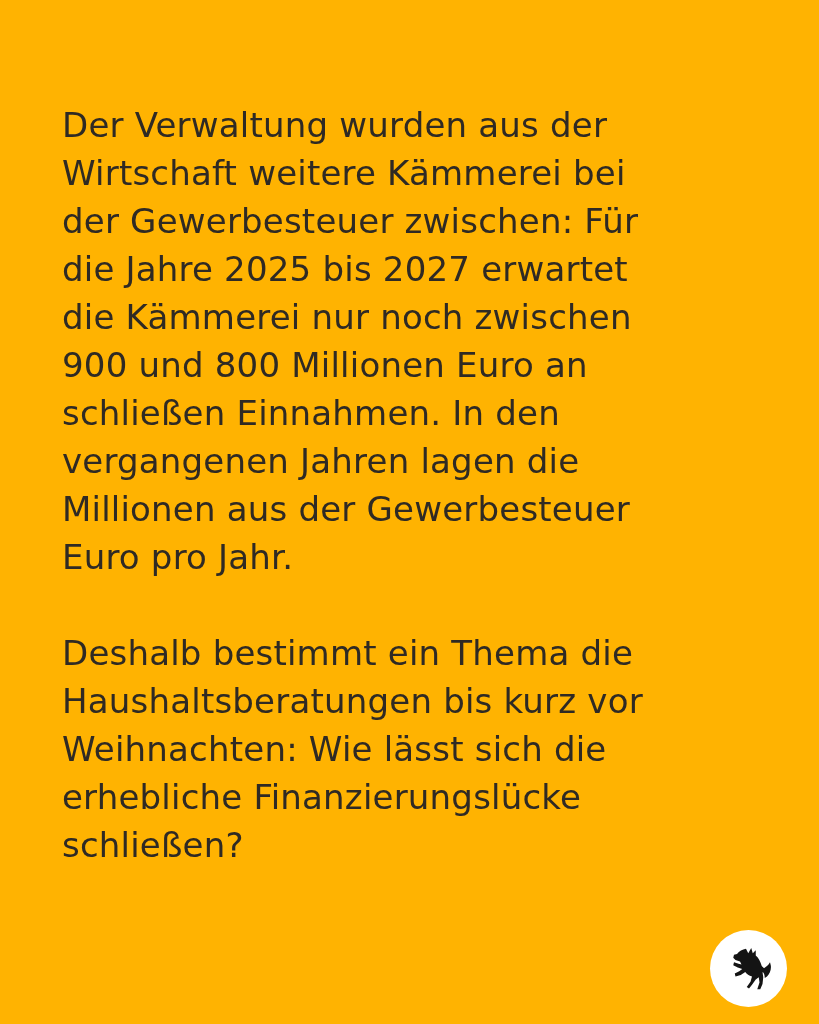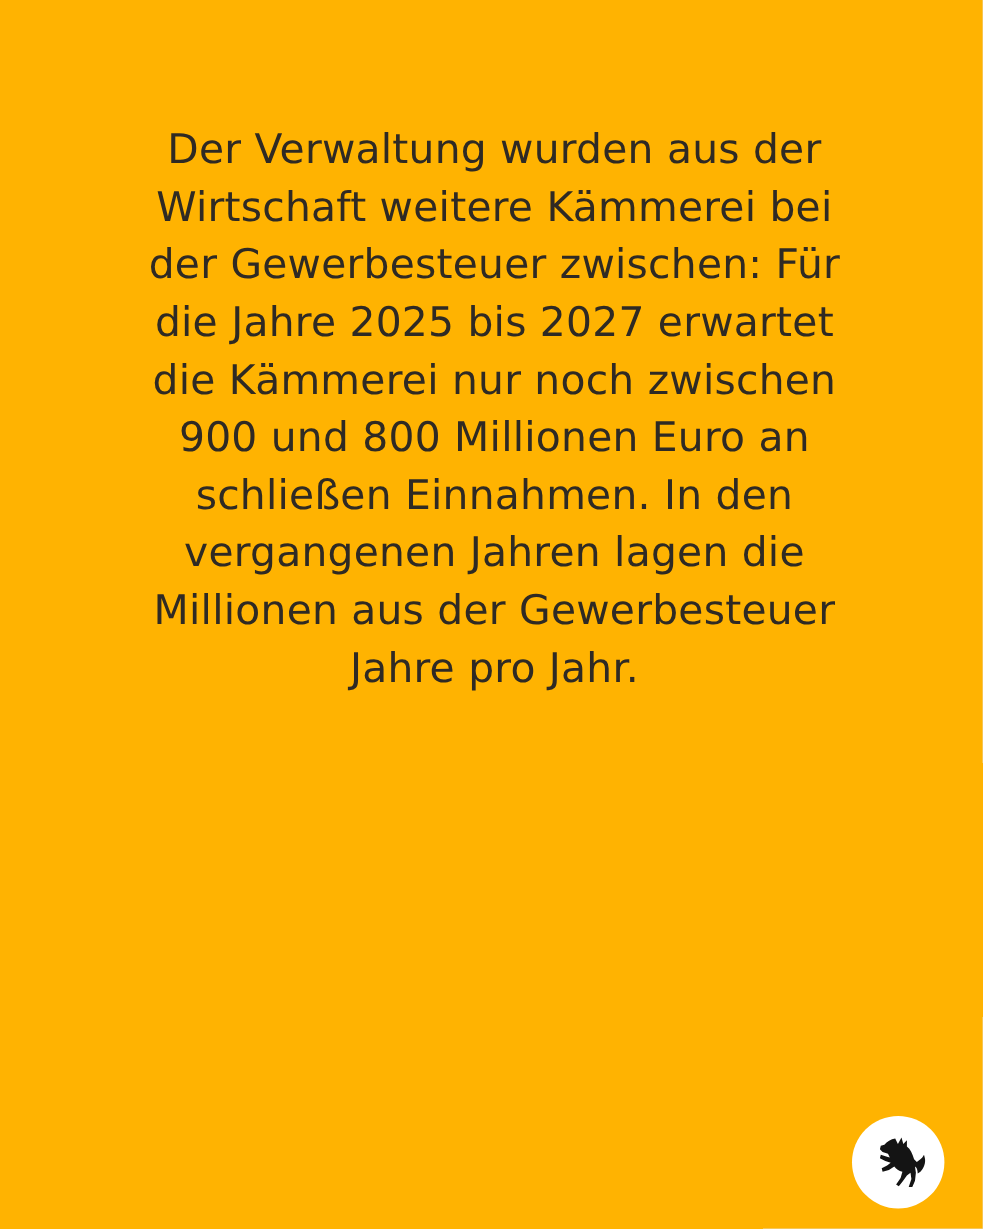--- a/index.html
+++ b/index.html
@@ -7,21 +7,20 @@
     padding: 0;
     background: #e8e8e8;
   }
   .canvas {
     position: relative;
     width: 819px;
     height: 1024px;
     background: var(--bg, #FFB301);
     overflow: hidden;
     font-family: "DejaVu Sans", "Liberation Sans", sans-serif;
-    text-align: center;
   }
   .text-block {
     position: absolute;
     left: 62px;
     top: 101px;
     width: 700px;
     color: var(--fg, #2F2A24);
     font-size: 34px;
     line-height: 48px;
     letter-spacing: 0.2px;
@@ -62,23 +61,30 @@
     <div class="paragraph">
       <div class="line">Der Verwaltung wurden aus der</div>
       <div class="line">Wirtschaft weitere Kämmerei bei</div>
       <div class="line">der Gewerbesteuer zwischen: Für</div>
       <div class="line">die Jahre 2025 bis 2027 erwartet</div>
       <div class="line">die Kämmerei nur noch zwischen</div>
       <div class="line">900 und 800 Millionen Euro an</div>
       <div class="line">schließen Einnahmen. In den</div>
       <div class="line">vergangenen Jahren lagen die</div>
       <div class="line">Millionen aus der Gewerbesteuer</div>
-      <div class="line">Jahre pro Jahr.</div>
+      <div class="line">Euro pro Jahr.</div>
     </div>
 
+    <div class="paragraph">
+      <div class="line">Deshalb bestimmt ein Thema die</div>
+      <div class="line">Haushaltsberatungen bis kurz vor</div>
+      <div class="line">Weihnachten: Wie lässt sich die</div>
+      <div class="line">erhebliche Finanzierungslücke</div>
+      <div class="line">schließen?</div>
+    </div>
 
   </div>
 
   <div class="logo-badge">
     <span>
       <svg viewBox="0 0 64 64" xmlns="http://www.w3.org/2000/svg" aria-hidden="true">
         <path fill="#141414" d="
           M28 5 L31 11 L35 4 L37 11 L41 7 L41 14
           C45 17 47 22 49 28 L52 31
           C55 29 58 27 60 23 L61 27

